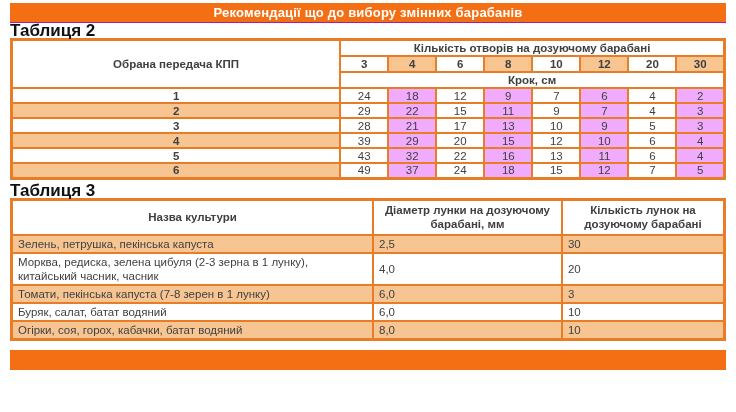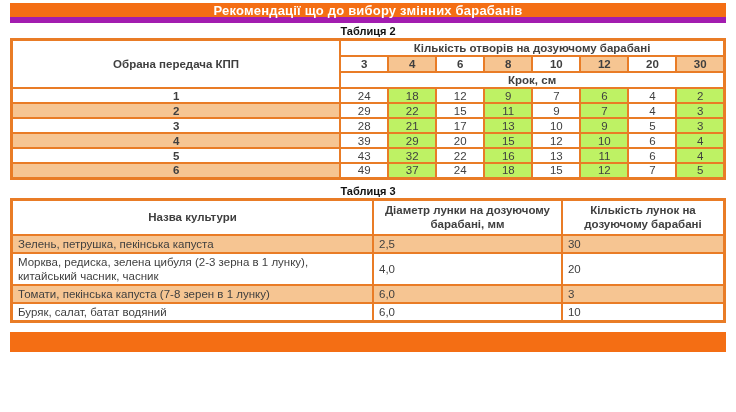--- a/index.html
+++ b/index.html
@@ -8,30 +8,30 @@
     width: 736px; height: 412px;
     background: #ffffff;
     font-family: "Liberation Sans", sans-serif;
     color: #3f3f3f;
   }
   .wrap { padding: 3px 10px 0 10px; }
 
   .topbar {
     height: 20px;
     background: #f46e14;
-    border-bottom: 6px solid #a21caf;
+    border-bottom: 1px solid #a21caf;
     display: flex; align-items: center; justify-content: center;
   }
   .topbar .title {
     color: #ffffff; font-weight: bold; font-size: 13px; letter-spacing: .2px;
   }
 
   .caption {
-    font-size: 11px; font-weight: bold; color: #111111;
-    text-align: center; line-height: 12px; margin: 2px 0 1px 0;
+    font-size: 17px; font-weight: bold; color: #111111;
+    text-align: left; line-height: 12px; margin: 2px 0 1px 0;
   }
   .caption3 { margin-top: 5px; }
 
   table {
     width: 100%; border-collapse: collapse; table-layout: fixed;
   }
   .t2, .t3 { border: 3px solid #e97c26; }
   .t2 th, .t2 td, .t3 th, .t3 td {
     border: 2px solid #e97c26;
     font-size: 11.5px;
@@ -39,21 +39,21 @@
   }
 
   
   .t2 th { font-weight: bold; text-align: center; padding: 1px 2px; }
   .t2 td { text-align: center; padding: 0 2px; height: 15px; }
   .t2 .cornercol { width: 46.1%; }
   .t2 thead tr th { height: 16px; }
   .t2 tr.numrow th:nth-child(even) { background: #f6c592; }
   .t2 tbody td { font-weight: normal; }
   .t2 tbody td:first-child { font-weight: bold; }
-  .t2 tbody td:nth-child(2n+3) { background: #bef264; }
+  .t2 tbody td:nth-child(2n+3) { background: #f0abfc; }
   .t2 tbody tr:nth-child(even) td:first-child { background: #f6c592; }
 
   
   .t3 col.c-name { width: 50.7%; }
   .t3 col.c-diam { width: 26.5%; }
   .t3 col.c-cnt  { width: 22.8%; }
   .t3 th {
     font-weight: bold; text-align: center;
     padding: 2px 4px; line-height: 1.25; height: 36px;
     background: #ffffff;
@@ -198,18 +198,23 @@
       <tr>
         <td class="name">Томати, пекінська капуста (7-8 зерен в 1 лунку)</td>
         <td class="num">6,0</td>
         <td class="num">3</td>
       </tr>
       <tr>
         <td class="name">Буряк, салат, батат водяний</td>
         <td class="num">6,0</td>
         <td class="num">10</td>
       </tr>
+      <tr>
+        <td class="name">Огірки, соя, горох, кабачки, батат водяний</td>
+        <td class="num">8,0</td>
+        <td class="num">10</td>
+      </tr>
     </tbody>
   </table>
 
   <div class="botbar"></div>
 
 </div>
 
 </body></html>

